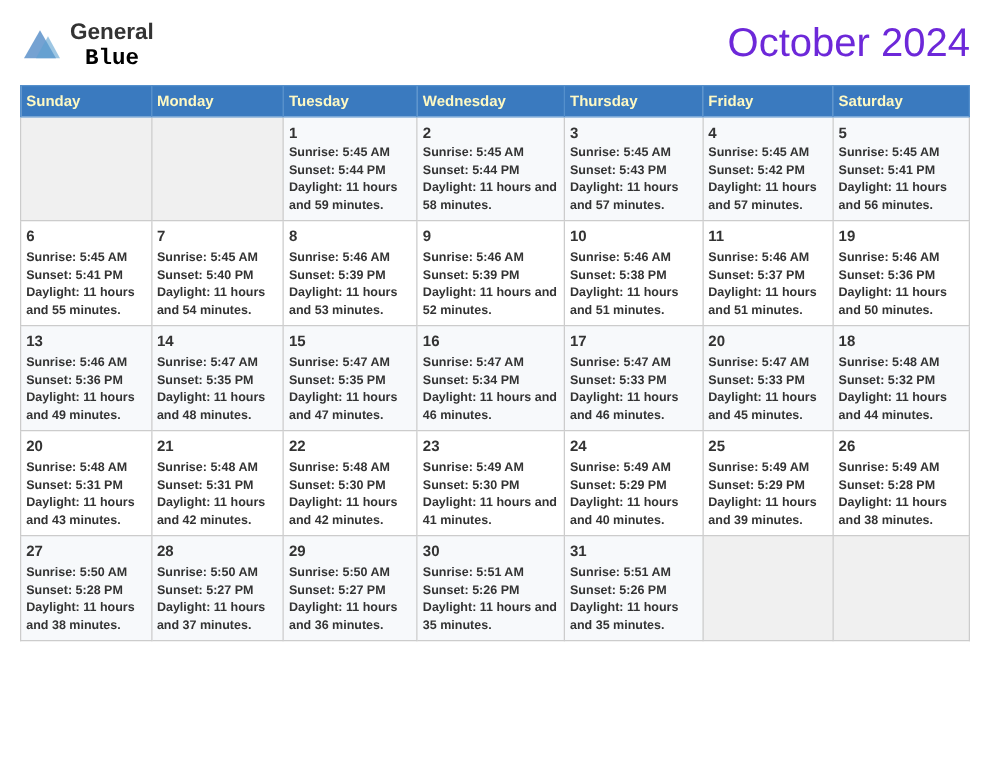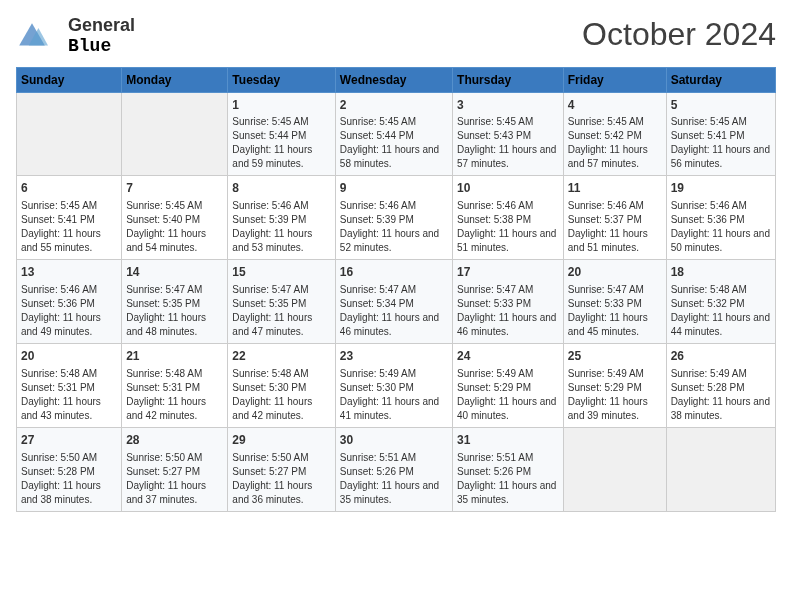--- a/index.html
+++ b/index.html
@@ -12,56 +12,57 @@
     }
     .header {
       display: flex;
       justify-content: space-between;
       align-items: flex-start;
       margin-bottom: 10px;
     }
     .logo {
       display: flex;
       align-items: center;
-      gap: 20px;
+      gap: 8px;
+      text-align: center;
     }
     .logo-text {
       font-size: 18px;
       font-weight: bold;
       color: #333;
       line-height: 1.1;
     }
     .logo-text span {
       color: #000000;
       font-family: Liberation Mono, monospace;
     }
     .logo-icon {
       width: 32px;
       height: 32px;
     }
     .title-block {
       text-align: right;
     }
     .month-title {
       font-size: 32px;
-      color: #404040;
+      color: #6d28d9;
       font-weight: normal;
     }
     .location-title {
       font-size: 16px;
       color: #555;
     }
     table {
       width: 100%;
       border-collapse: collapse;
       font-size: 10.5px;
     }
     thead tr th {
       background-color: #3a7abf;
-      color: #000000;
+      color: #fef9c3;
       padding: 5px 4px;
       text-align: left;
       font-size: 12px;
       border: 1px solid #5590cc;
     }
     tbody tr td {
       border: 1px solid #ccc;
       vertical-align: top;
       padding: 4px 4px;
       min-height: 70px;
@@ -75,20 +76,21 @@
     }
     .day-num {
       font-weight: bold;
       font-size: 12px;
       display: block;
       margin-bottom: 2px;
     }
     .day-info {
       font-size: 10px;
       color: #333;
+      font-weight: bold;
     }
     .empty-cell {
       background: #f0f0f0 !important;
     }
   </style>
 </head>
 <body>
 
 <div class="header">
   <div class="logo">

